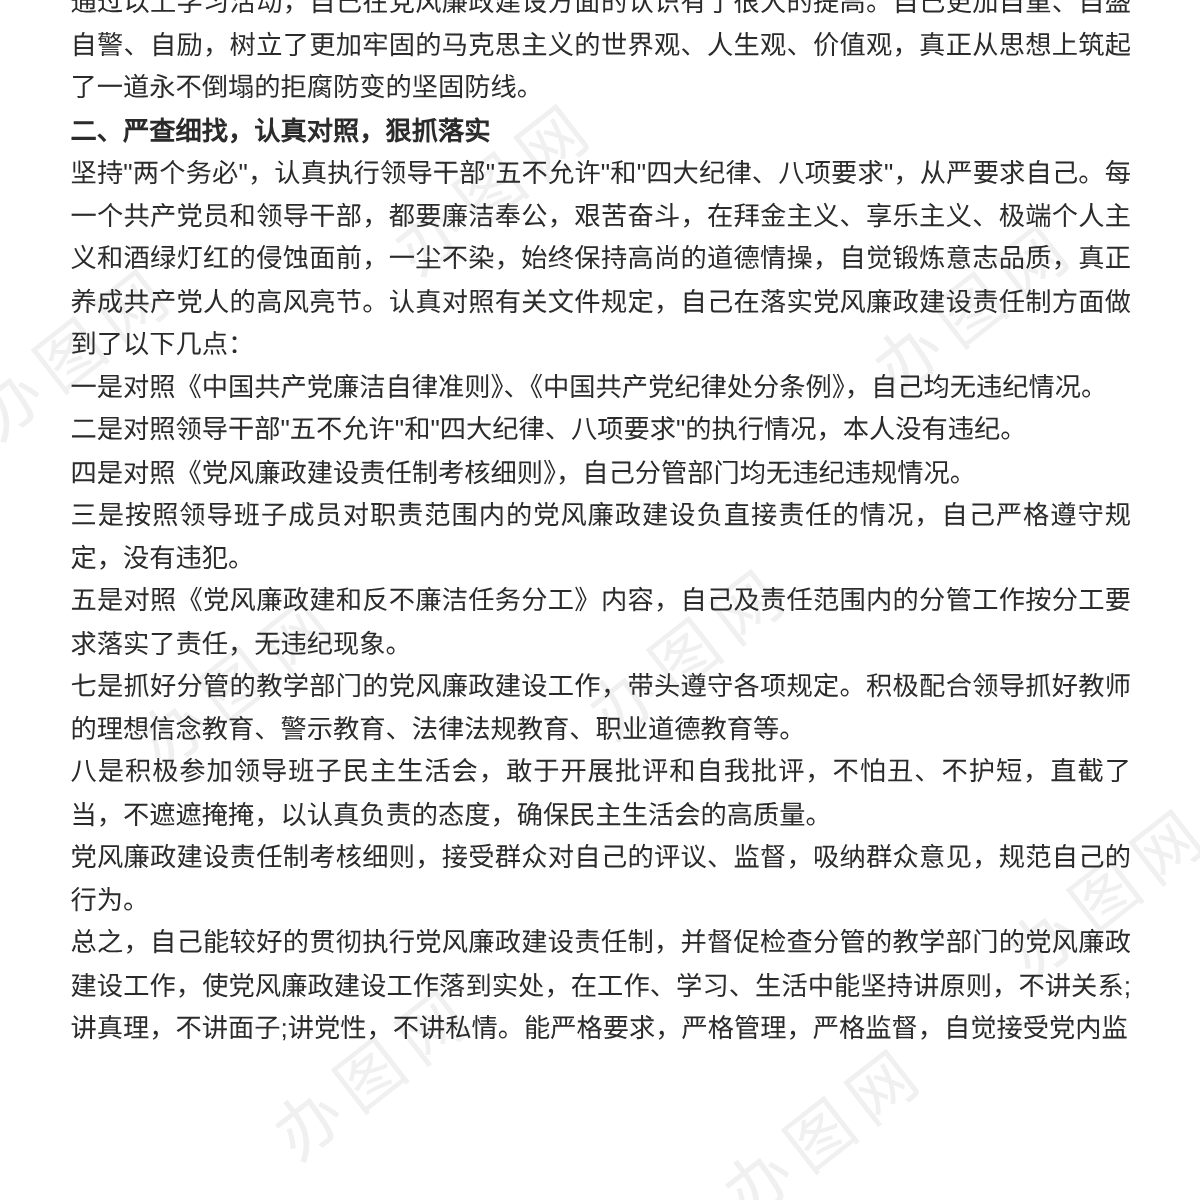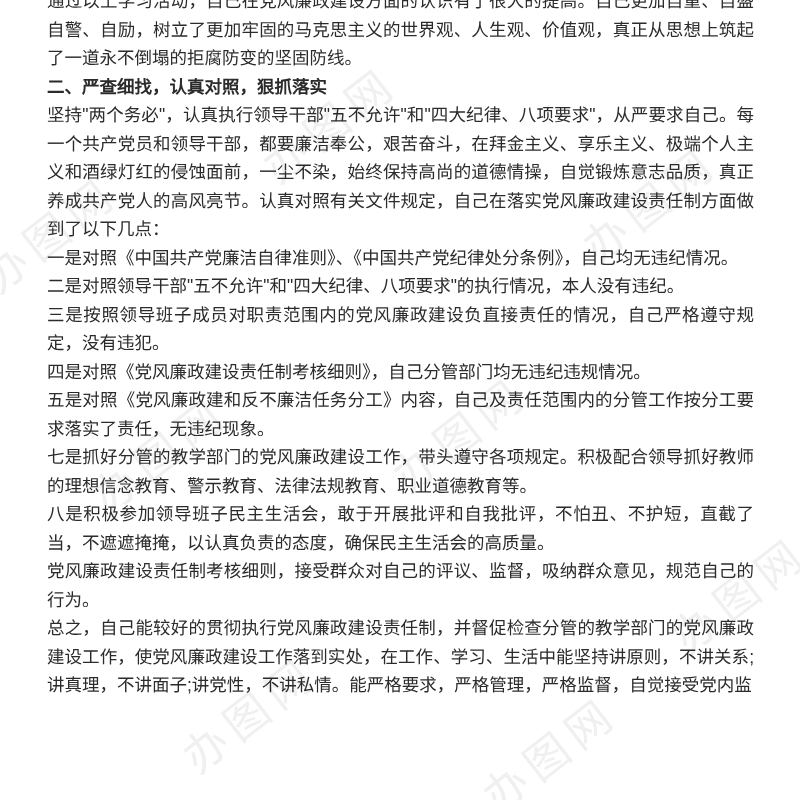--- a/index.html
+++ b/index.html
@@ -80,22 +80,22 @@
     <span class="wm wm-g">办图网</span>
     <span class="wm wm-h">办图网</span>
   </div>
 
   <div class="doc">
     <p>通过以上学习活动，自己在党风廉政建设方面的认识有了很大的提高。自己更加自重、自盛自警、自励，树立了更加牢固的马克思主义的世界观、人生观、价值观，真正从思想上筑起了一道永不倒塌的拒腐防变的坚固防线。</p>
     <p class="heading">二、严查细找，认真对照，狠抓落实</p>
     <p>坚持"两个务必"，认真执行领导干部"五不允许"和"四大纪律、八项要求"，从严要求自己。每一个共产党员和领导干部，都要廉洁奉公，艰苦奋斗，在拜金主义、享乐主义、极端个人主义和酒绿灯红的侵蚀面前，一尘不染，始终保持高尚的道德情操，自觉锻炼意志品质，真正养成共产党人的高风亮节。认真对照有关文件规定，自己在落实党风廉政建设责任制方面做到了以下几点：</p>
     <p>一是对照《中国共产党廉洁自律准则》、《中国共产党纪律处分条例》，自己均无违纪情况。</p>
     <p>二是对照领导干部"五不允许"和"四大纪律、八项要求"的执行情况，本人没有违纪。</p>
+    <p>四是对照《党风廉政建设责任制考核细则》，自己分管部门均无违纪违规情况。</p>
     <p>三是按照领导班子成员对职责范围内的党风廉政建设负直接责任的情况，自己严格遵守规定，没有违犯。</p>
-    <p>四是对照《党风廉政建设责任制考核细则》，自己分管部门均无违纪违规情况。</p>
     <p>五是对照《党风廉政建和反不廉洁任务分工》内容，自己及责任范围内的分管工作按分工要求落实了责任，无违纪现象。</p>
     <p>七是抓好分管的教学部门的党风廉政建设工作，带头遵守各项规定。积极配合领导抓好教师的理想信念教育、警示教育、法律法规教育、职业道德教育等。</p>
     <p>八是积极参加领导班子民主生活会，敢于开展批评和自我批评，不怕丑、不护短，直截了当，不遮遮掩掩，以认真负责的态度，确保民主生活会的高质量。</p>
     <p>党风廉政建设责任制考核细则，接受群众对自己的评议、监督，吸纳群众意见，规范自己的行为。</p>
     <p>总之，自己能较好的贯彻执行党风廉政建设责任制，并督促检查分管的教学部门的党风廉政建设工作，使党风廉政建设工作落到实处，在工作、学习、生活中能坚持讲原则，不讲关系;讲真理，不讲面子;讲党性，不讲私情。能严格要求，严格管理，严格监督，自觉接受党内监</p>
   </div>
 
 </div>
 
 </body></html>

